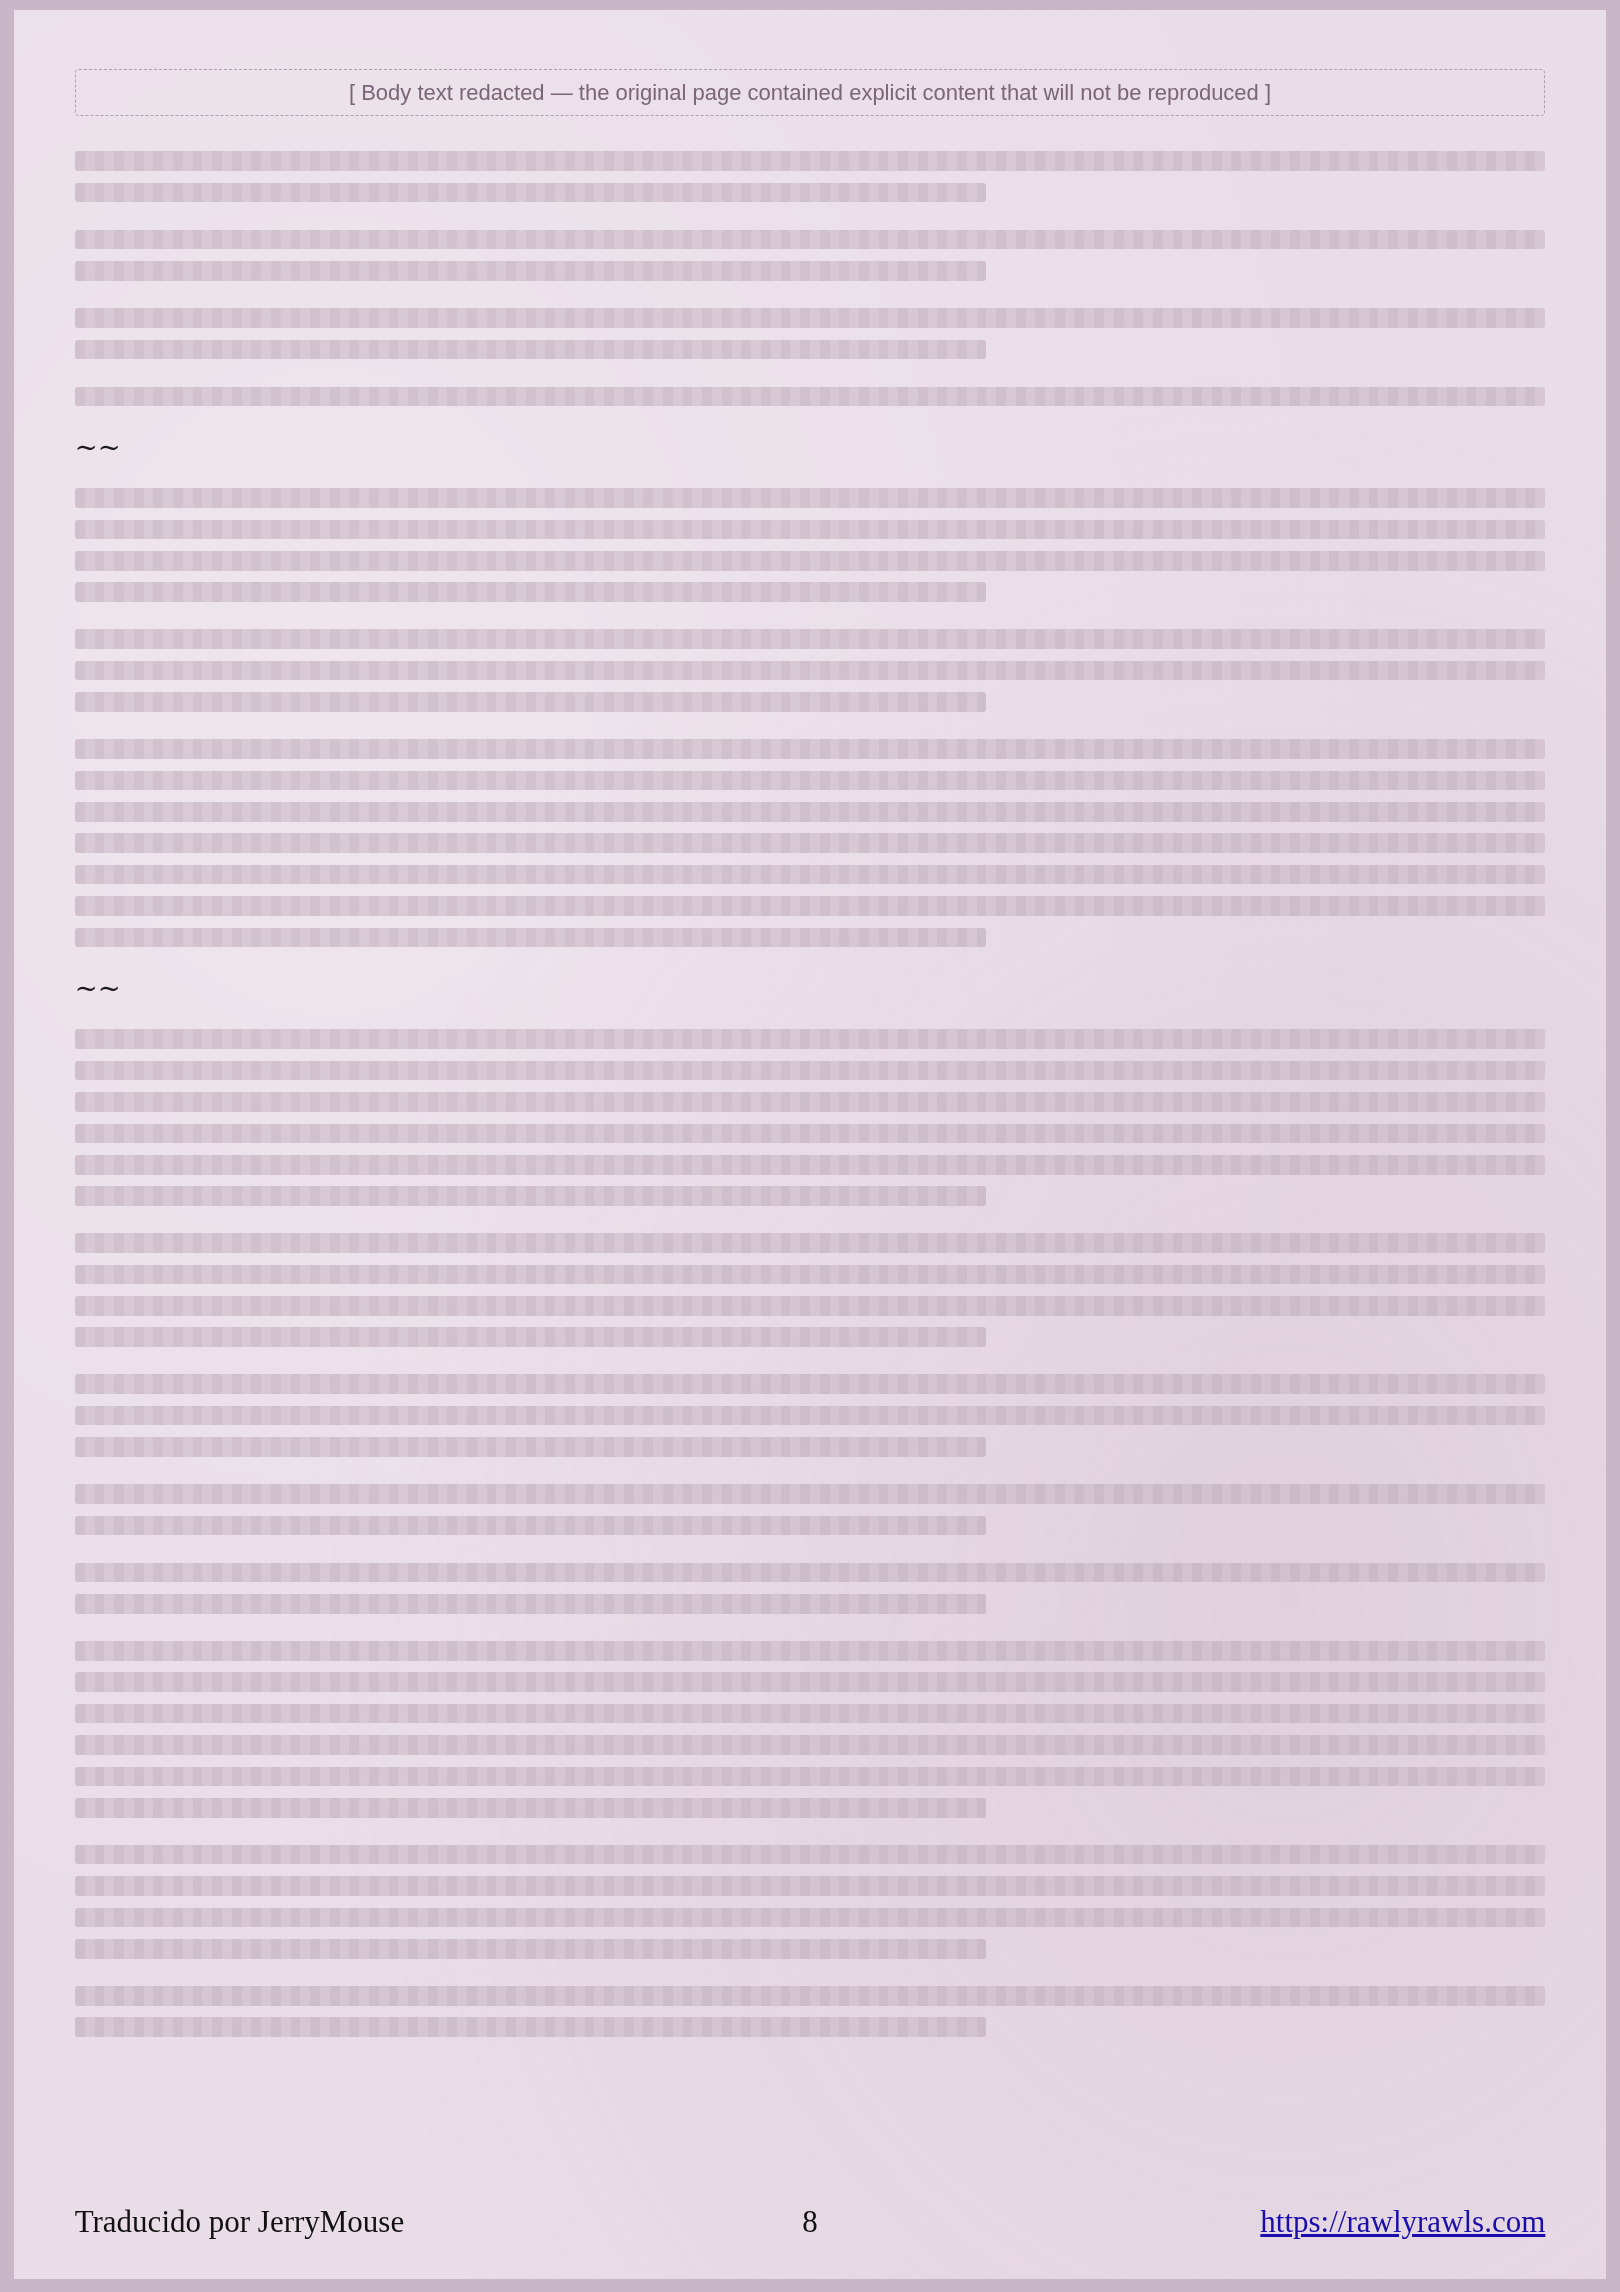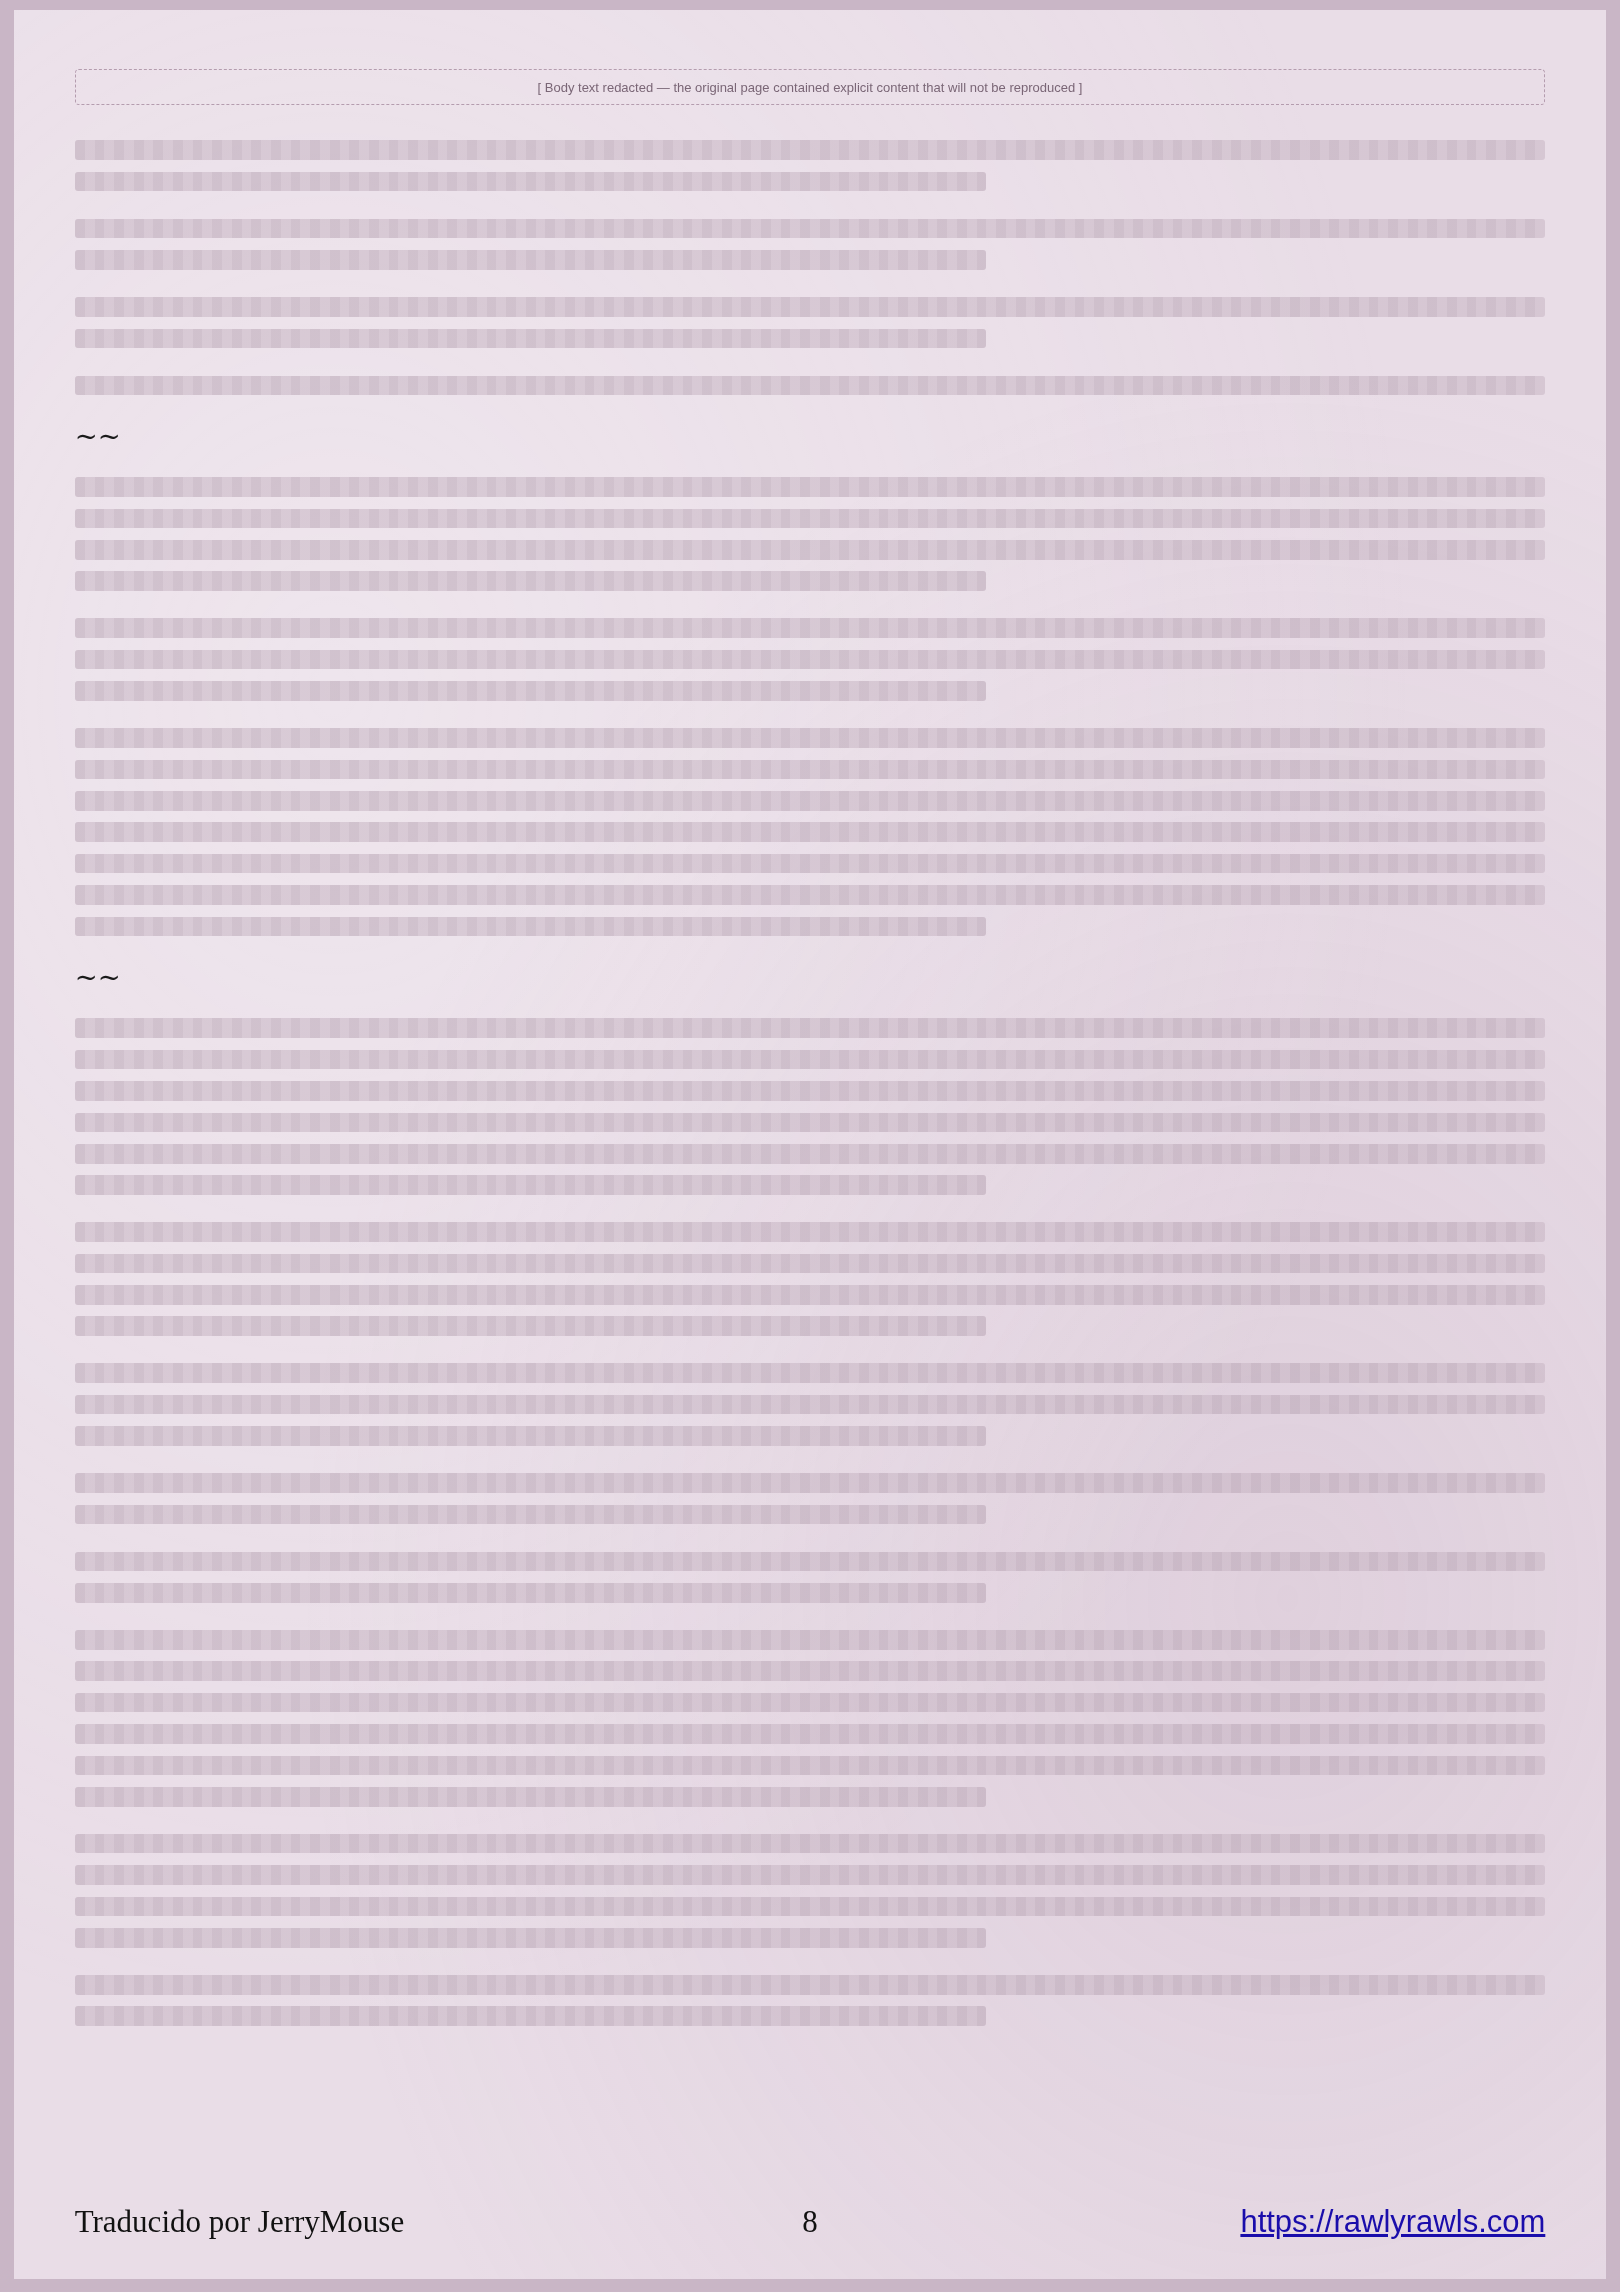--- a/index.html
+++ b/index.html
@@ -16,21 +16,21 @@
       radial-gradient(ellipse at 20% 30%, rgba(255,255,255,0.25), transparent 60%),
       radial-gradient(ellipse at 80% 70%, rgba(180,150,175,0.18), transparent 55%),
       #e9dde7;
     padding: 59px 61px 39px 61px;
     box-sizing: border-box;
     display: flex; flex-direction: column;
   }
   .notice {
     text-align: center;
     font-family: "Liberation Sans", sans-serif;
-    font-size: 13px; color: #7a6676;
+    font-size: 22px; color: #7a6676;
     border: 1px dashed #b49cae;
     padding: 9.8px 15.7px; margin-bottom: 35px;
     border-radius: 3.9px;
   }
   .content { flex: 1; display: flex; flex-direction: column; gap: 27.4px; overflow: hidden; }
   .paragraph { display: flex; flex-direction: column; gap: 11.8px; }
   .line {
     height: 19.6px; border-radius: 2.9px;
     background: repeating-linear-gradient(90deg, #b9a6b5 0 9.8px, #c7b5c3 9.8px 19.6px);
     opacity: 0.55;
@@ -40,21 +40,21 @@
     font-size: 27.4px; color: #1a1a1a; line-height: 1;
     font-family: "DejaVu Serif", serif;
   }
   .footer {
     display: flex; align-items: baseline; justify-content: space-between;
     font-size: 31px; color: #111; margin-top: 25.5px;
   }
   .footer .page-number { position: absolute; left: 50%; transform: translateX(-50%); }
   .footer a, .footer .link {
     color: #1a0dab; text-decoration: underline; cursor: pointer;
-    font-family: Liberation Sans, sans-serif;
+    font-family: Liberation Serif, serif;
     text-align: center;
   }
 </style>
 </head>
 <body>
 
 <div class="page">
   <div class="notice">[ Body text redacted — the original page contained explicit content that will not be reproduced ]</div>
 
   <div class="content" id="content">

